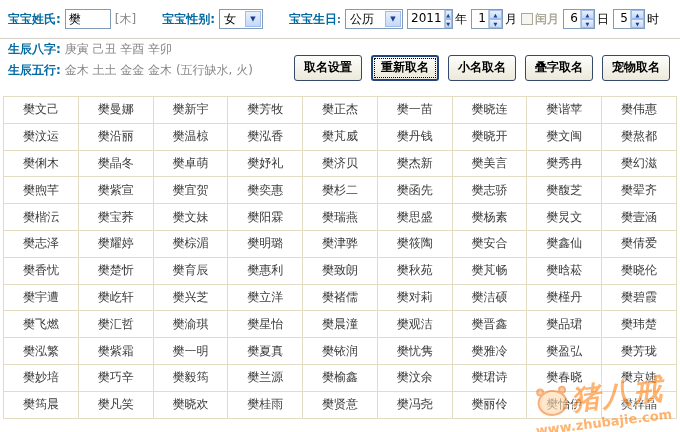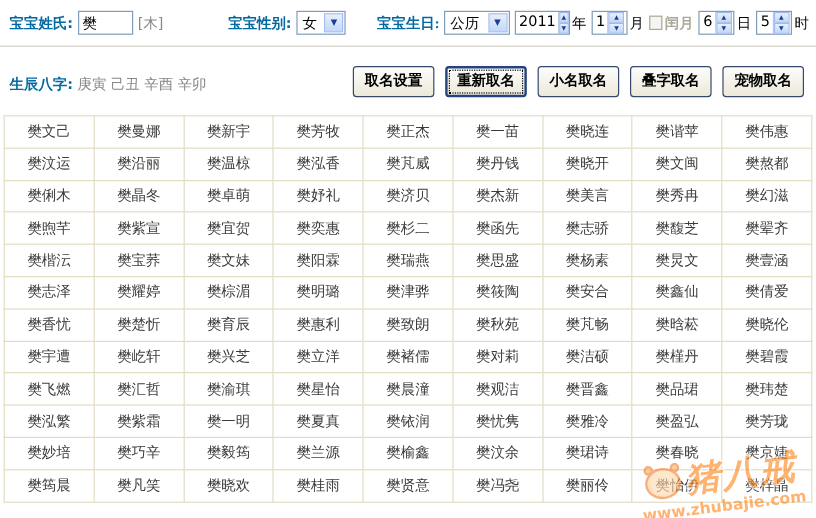--- a/index.html
+++ b/index.html
@@ -12,21 +12,21 @@
   .muted { color:#888; }
   .gap-s { margin-left:4px; } .gap-xs { margin-left:2px; }
 
   .xp-input { width:46px; height:20px; border:1px solid #7f9db9; background:#fff; font-size:12px; padding:1px 3px; font-family:inherit; }
 
   .xp-select { display:inline-flex; align-items:center; height:20px; border:1px solid #7f9db9; background:#fff; cursor:default; }
   .xp-select .val { padding:0 4px; flex:1; }
   .sel-arrow { width:16px; height:16px; margin:1px; display:flex; align-items:center; justify-content:center;
     background:linear-gradient(#e8f0fc,#c4d8f8); border:1px solid #9ebcf0; font-size:7px; color:#1b3e8f; }
 
-  .xp-spin { display:inline-flex; height:20px; border:1px solid #7f9db9; background:#fff; }
+  .xp-spin { display:inline-flex; height:20px; border:1px solid #7f9db9; background:#fff;justify-content:flex-end; }
   .xp-spin .val { padding:1px 2px 0 3px; }
   .spin-btns { display:flex; flex-direction:column; width:14px; border-left:1px solid #b9cbe0; }
   .spin-btns span { flex:1; display:flex; align-items:center; justify-content:center; font-size:5px; color:#1b3e8f;
     background:linear-gradient(#e8f0fc,#c4d8f8); border:1px solid #9ebcf0; cursor:pointer; }
   .w-year { width:46px; } .w-sm { width:32px; }
 
   .xp-checkbox { display:inline-block; width:12px; height:12px; border:1px solid #aca899; background:#f6f5f1; vertical-align:middle; }
   .leap-lbl { color:#aca899;font-weight:bold; }
 
   
@@ -55,21 +55,21 @@
   .wm-url { font-size:13px; font-weight:bold; color:#ff8519; margin-top:-2px; }
 </style>
 </head>
 <body>
 
 <div class="form-row1">
   <span class="lbl">宝宝姓氏:</span>
   <input class="xp-input gap-s" type="text" value="樊" style="">
   <span class="muted gap-s">[木]</span>
 
-  <span class="lbl" style="margin-left:54px;">宝宝性别:</span>
+  <span class="lbl" style="margin-left:26px;">宝宝性别:</span>
   <span class="xp-select gap-s" style="width:44px;">
     <span class="val">女</span>
     <span class="sel-arrow">▼</span>
   </span>
 
   <span class="lbl" style="margin-left:26px;font-family:Liberation Serif, serif;">宝宝生日:</span>
   <span class="xp-select gap-s" style="width:58px;">
     <span class="val">公历</span>
     <span class="sel-arrow">▼</span>
   </span>
@@ -112,20 +112,24 @@
     </span>
   </span>
   <span class="gap-xs">时</span>
 </div>
 
 <div class="form-row2">
   <div class="bazi-block">
     <div>
       <span class="lbl">生辰八字:</span>
       <span class="muted">庚寅 己丑 辛酉 辛卯</span>
+    </div>
+    <div>
+      <span class="lbl">生辰五行:</span>
+      <span class="muted">金木 土土 金金 金木 (五行缺水, 火)</span>
     </div>
   </div>
   <div class="btn-row">
       <button class="xp-btn">取名设置</button>
       <button class="xp-btn focused">重新取名</button>
       <button class="xp-btn">小名取名</button>
       <button class="xp-btn">叠字取名</button>
       <button class="xp-btn">宠物取名</button>
     </div>
 </div>

